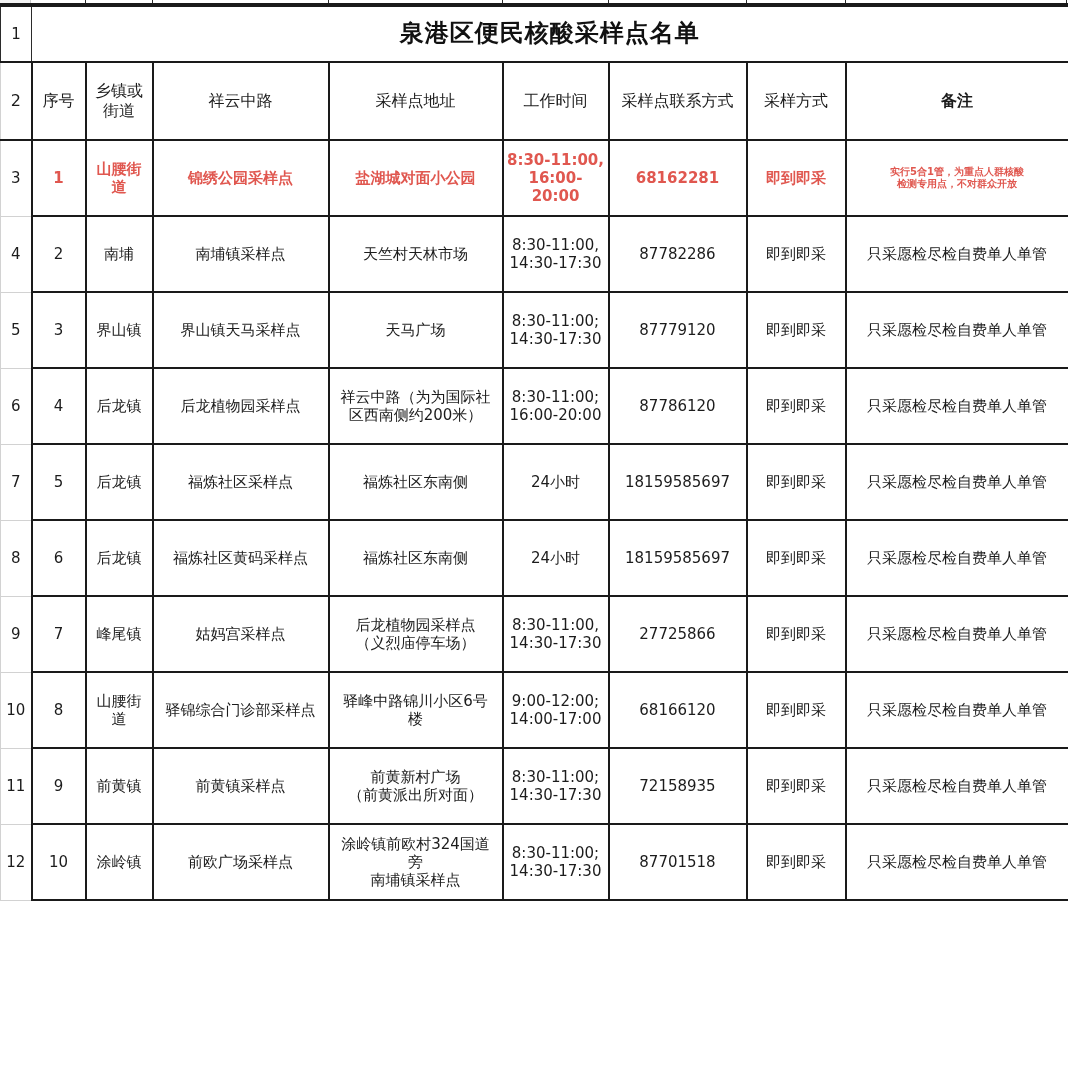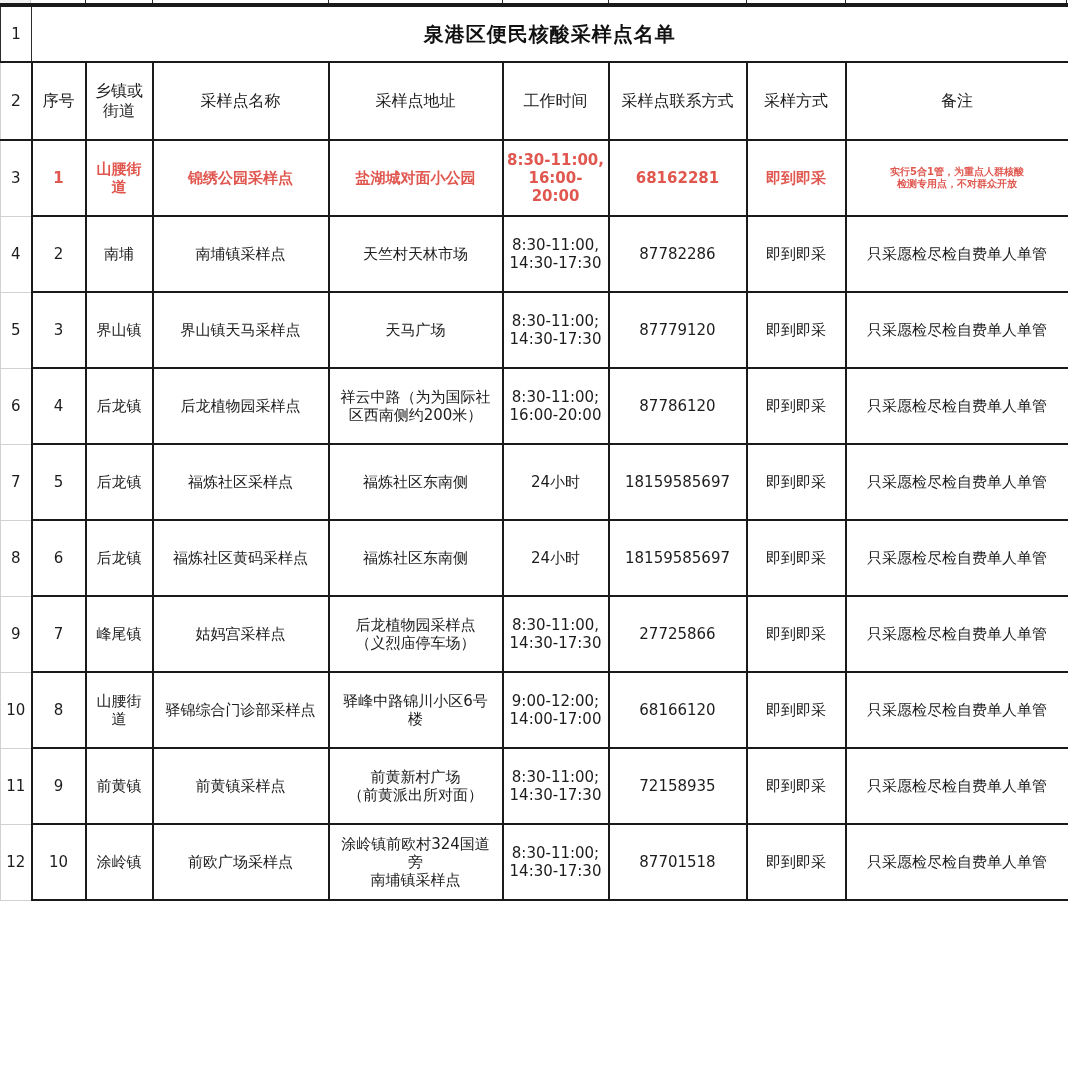--- a/index.html
+++ b/index.html
@@ -89,21 +89,21 @@
   col.c-phone  { width: 138px; }
   col.c-mode   { width: 99px; }
   col.c-note   { width: 223px; }
 
   
   tr.title-row td.title-cell {
     border-top: 2px solid #1a1a1a;
     border-bottom: 2px solid #1a1a1a;
     border-left: 1px solid #2b2b2b;
     border-right: 2px solid #1a1a1a;
-    font-size: 20px;
+    font-size: 24px;
     font-weight: bold;
     letter-spacing: 1px;
     height: 56px;
     color: #111111;
   }
   tr.title-row td.gutter {
     border-top: 2px solid #1a1a1a;
     border-bottom: 2px solid #1a1a1a;
   }
 
@@ -112,21 +112,21 @@
     font-size: 16px;
     font-weight: normal;
     border-bottom: 2px solid #1a1a1a;
     border-left-width: 2px;
     border-left-color: #1a1a1a;
   }
   tr.header-row td.gutter {
     border-left: 1px solid #d2d2d2;
     border-bottom: 2px solid #1a1a1a;
   }
-  tr.header-row td.last-col { border-right: 2px solid #ef4444; }
+  tr.header-row td.last-col { border-right: 2px solid #ef4444; font-weight: bold; }
 
   tr.data-row td {
     height: 76px;
     border-left: 2px solid #1a1a1a;
     border-bottom: 2px solid #1a1a1a;
   }
   tr.data-row td.gutter {
     border-left: 1px solid #d2d2d2;
     border-bottom: 1px solid #d2d2d2;
   }
@@ -184,21 +184,21 @@
       <tr class="title-row">
         <td class="gutter">1</td>
         <td class="title-cell" colspan="8">泉港区便民核酸采样点名单</td>
       </tr>
 
       <tr class="header-row">
         <td class="gutter">2</td>
         <td class="multiline">序号</td>
         <td class="multiline">乡镇或
 街道</td>
-        <td class="multiline">采样点名称</td>
+        <td class="multiline">祥云中路</td>
         <td class="multiline">采样点地址</td>
         <td class="multiline">工作时间</td>
         <td class="multiline">采样点联系方式</td>
         <td class="multiline">采样方式</td>
         <td class="multiline last-col">备注</td>
       </tr>
 
       <tr class="data-row alert-row">
         <td class="gutter">3</td>
         <td class="cell idx-cell">1</td>

